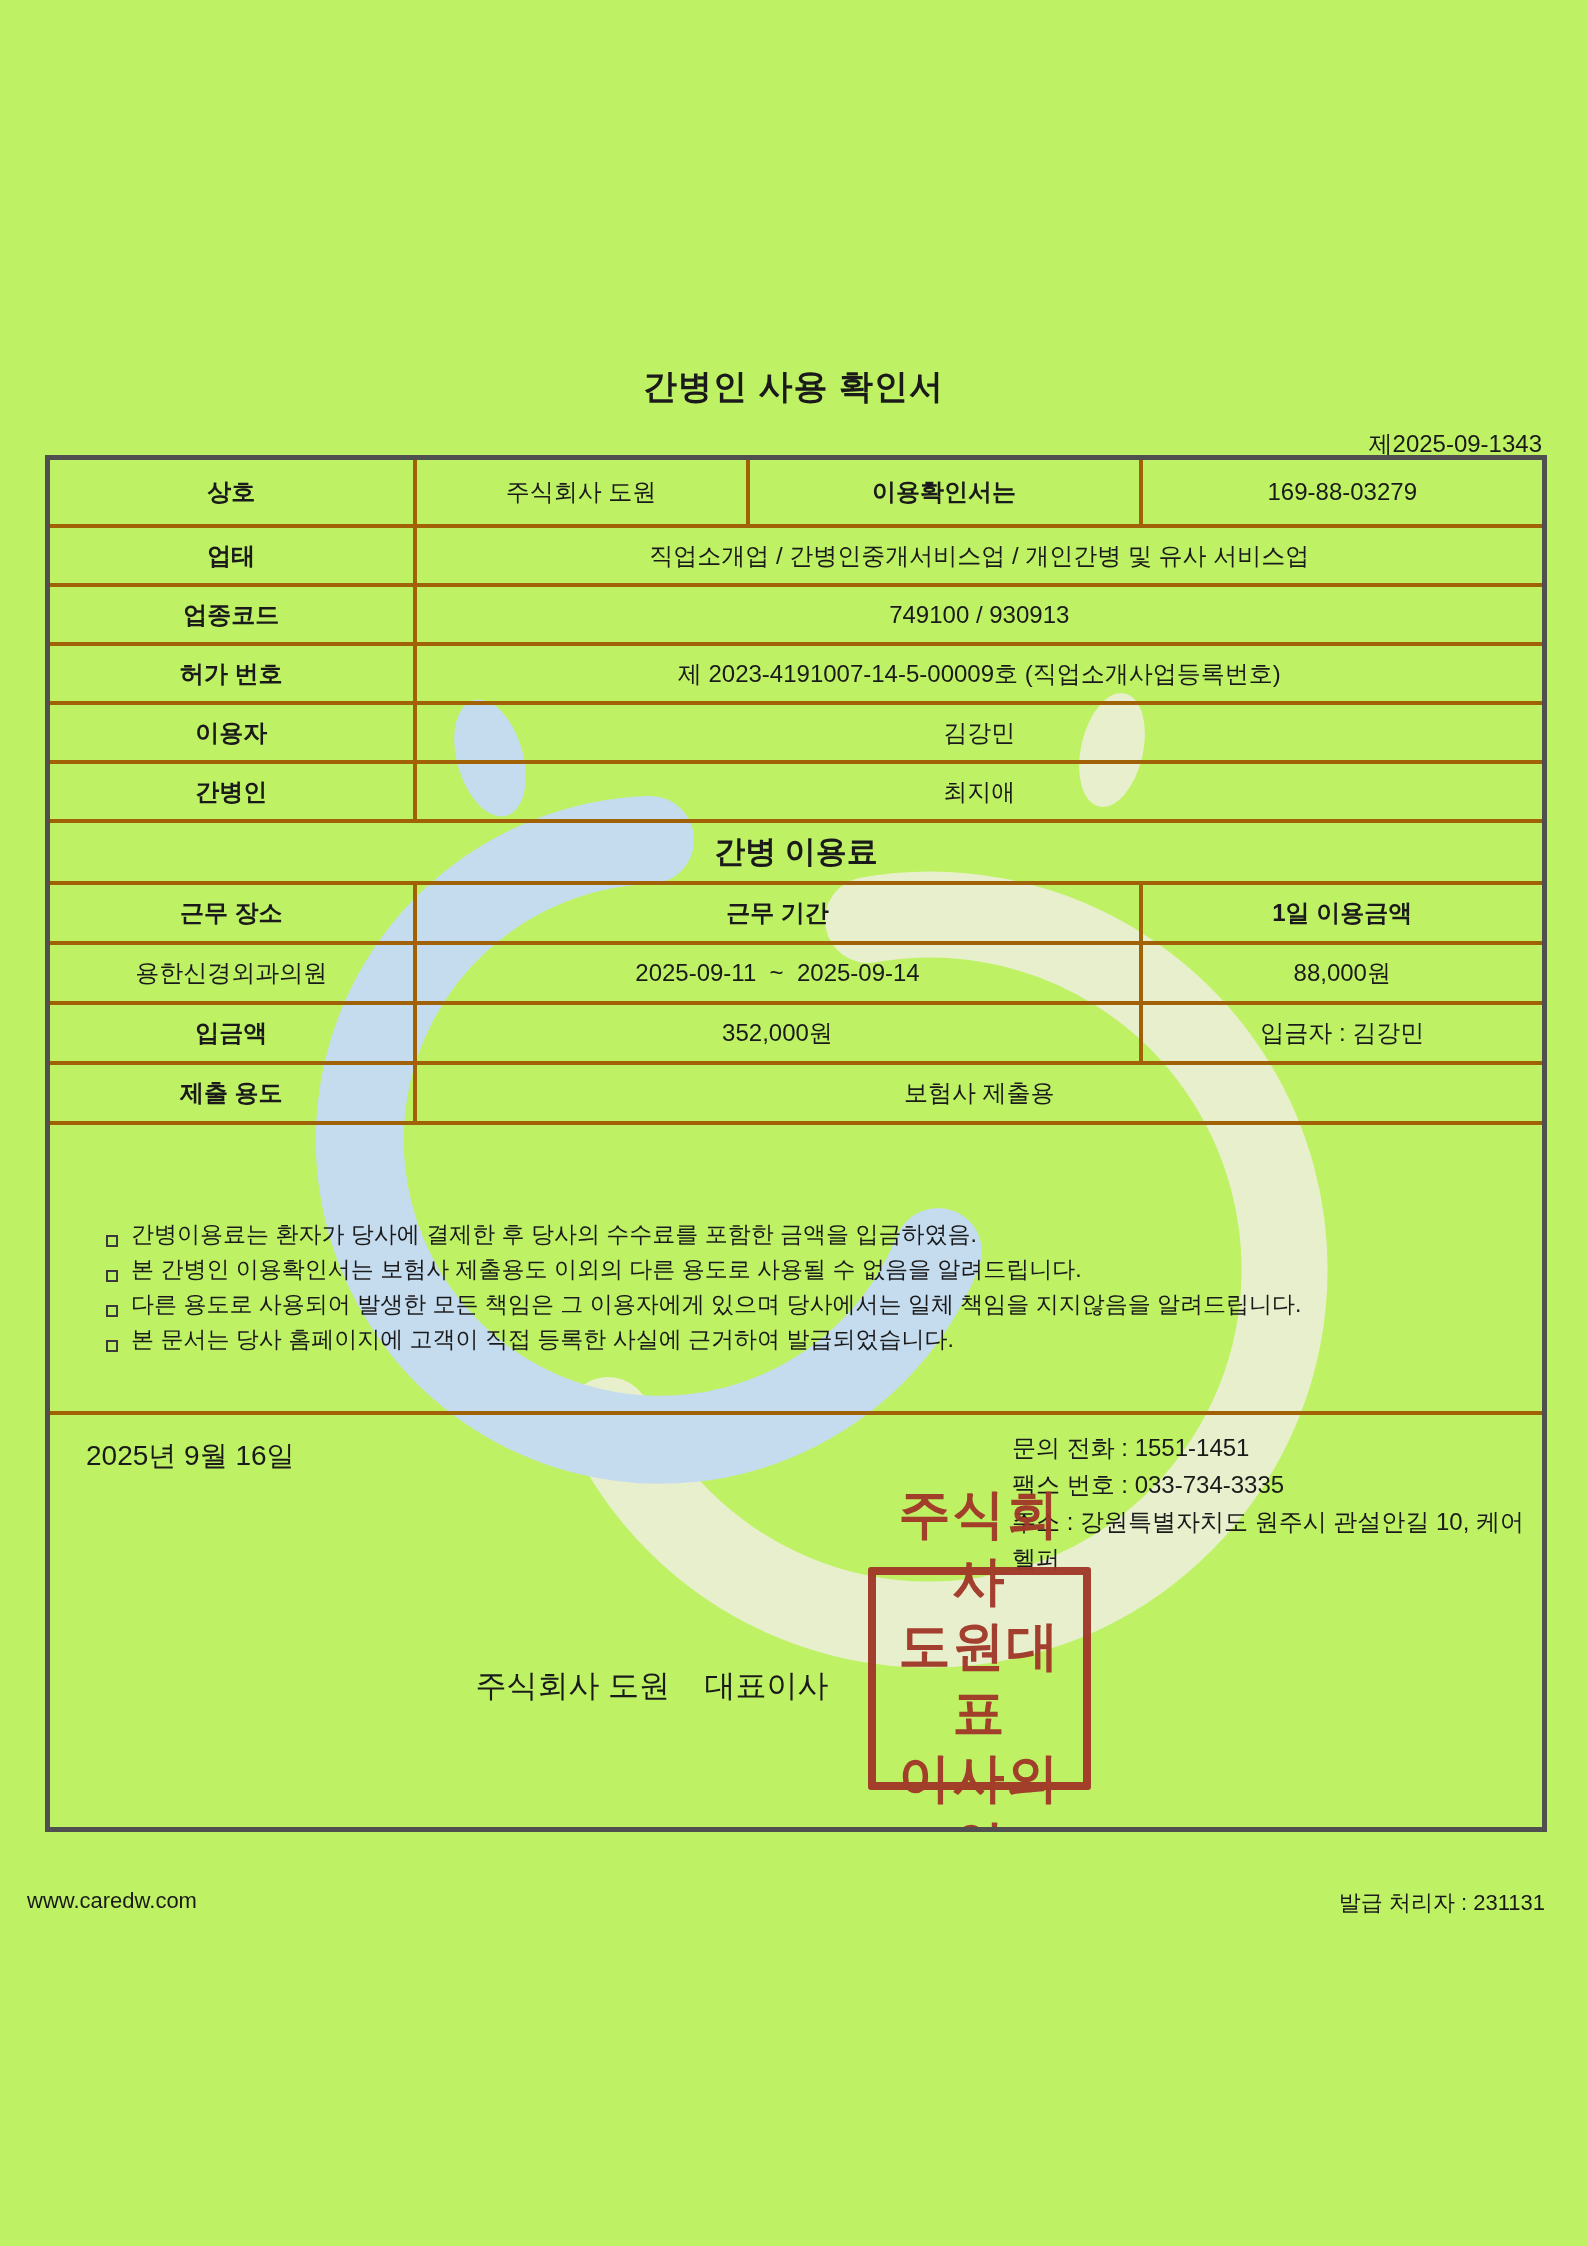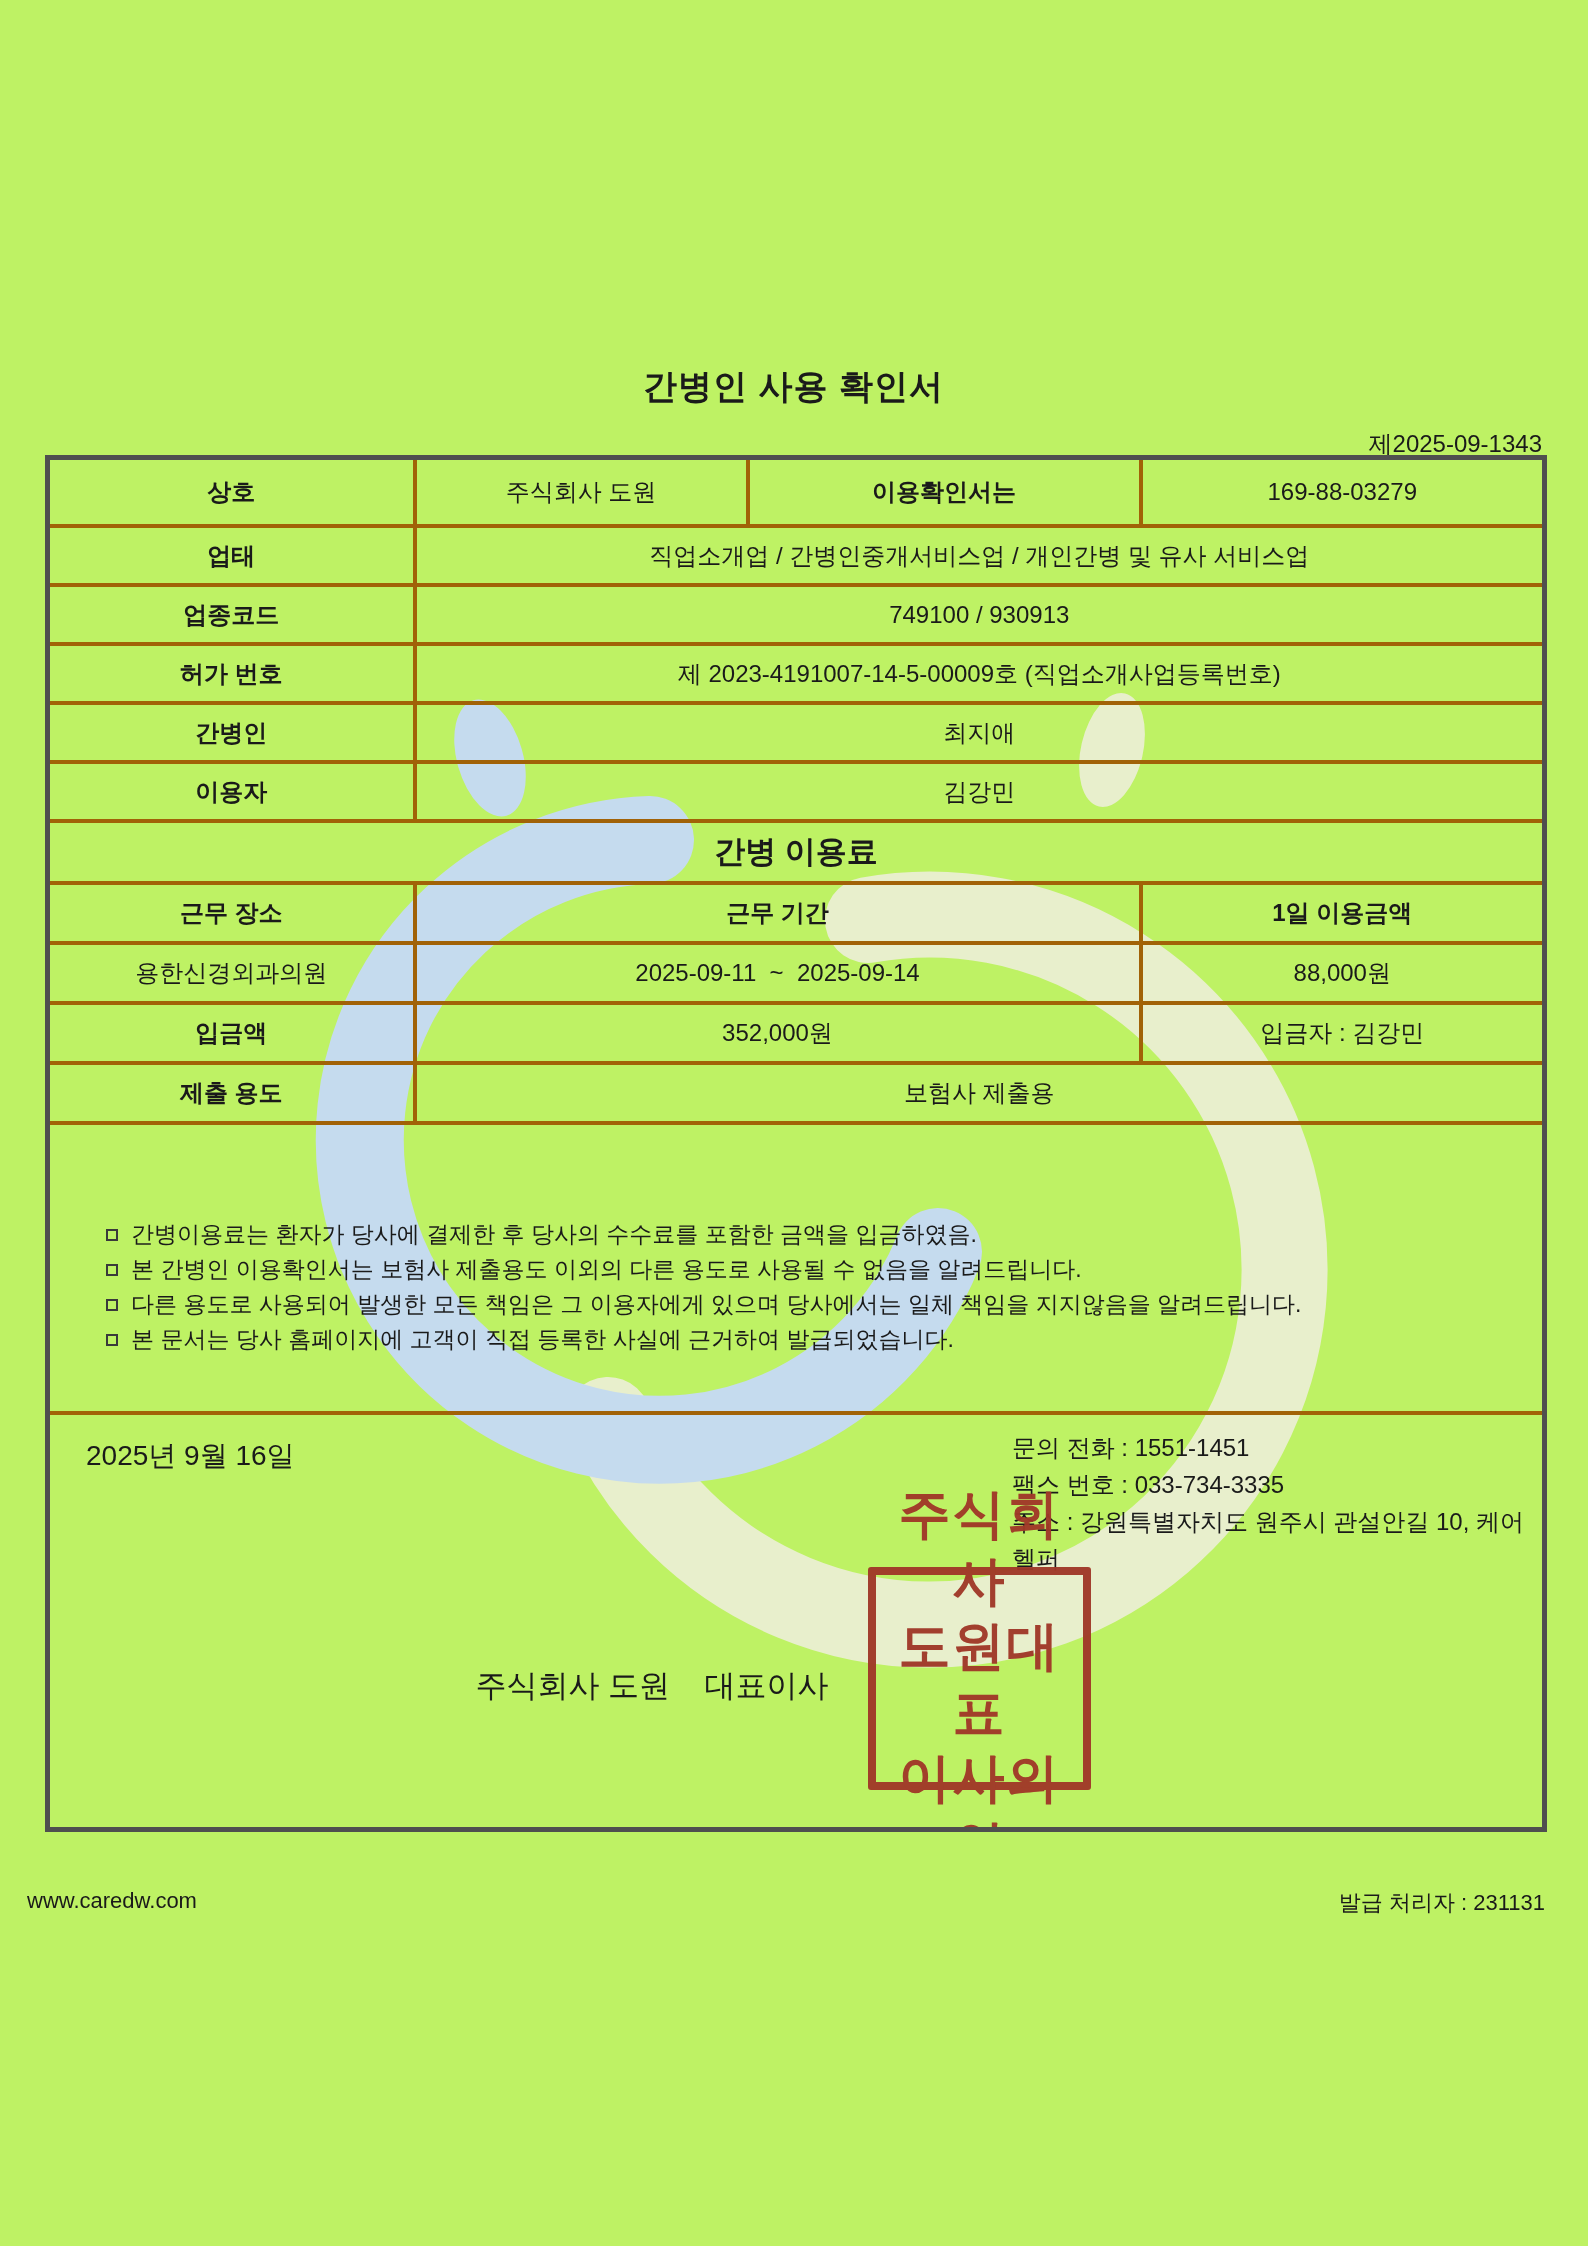--- a/index.html
+++ b/index.html
@@ -35,21 +35,21 @@
   td.lbl{font-weight:700;}
   tr.r1 td{height:64px;}
   tr.rs td{height:55px;}
   tr.sec td{height:58px;font-size:31px;font-weight:700;}
   tr.rm td{height:56px;}
   .pre{white-space:pre;}
   
   tr.notes-row td{height:286px;vertical-align:top;text-align:left;}
   .notes{margin:92px 0 0 56px;}
   .note-line{
-    display:flex;align-items:flex-start;
+    display:flex;align-items:center;
     font-size:23px;line-height:35px;
   }
   .bullet{
     flex:0 0 auto;width:8px;height:8px;border:2px solid #3a3a3a;
     margin:12px 13px 0 0;background:transparent;
   }
   
   tr.bottom-row td{height:412px;vertical-align:top;}
   .bottombox{position:relative;width:100%;height:412px;}
   .issue-date{position:absolute;left:36px;top:22px;font-size:28px;text-align:left;}
@@ -105,26 +105,26 @@
       </tr>
       <tr class="rs">
         <td class="lbl">업종코드</td>
         <td colspan="3">749100 / 930913</td>
       </tr>
       <tr class="rs">
         <td class="lbl">허가 번호</td>
         <td colspan="3">제 2023-4191007-14-5-00009호 (직업소개사업등록번호)</td>
       </tr>
       <tr class="rs">
+        <td class="lbl">이용자</td>
+        <td colspan="3">김강민</td>
+      </tr>
+      <tr class="rs">
         <td class="lbl">간병인</td>
         <td colspan="3">최지애</td>
-      </tr>
-      <tr class="rs">
-        <td class="lbl">이용자</td>
-        <td colspan="3">김강민</td>
       </tr>
       <tr class="sec">
         <td colspan="4">간병 이용료</td>
       </tr>
       <tr class="rm">
         <td class="lbl">근무 장소</td>
         <td class="lbl" colspan="2">근무 기간</td>
         <td class="lbl">1일 이용금액</td>
       </tr>
       <tr class="rm">

